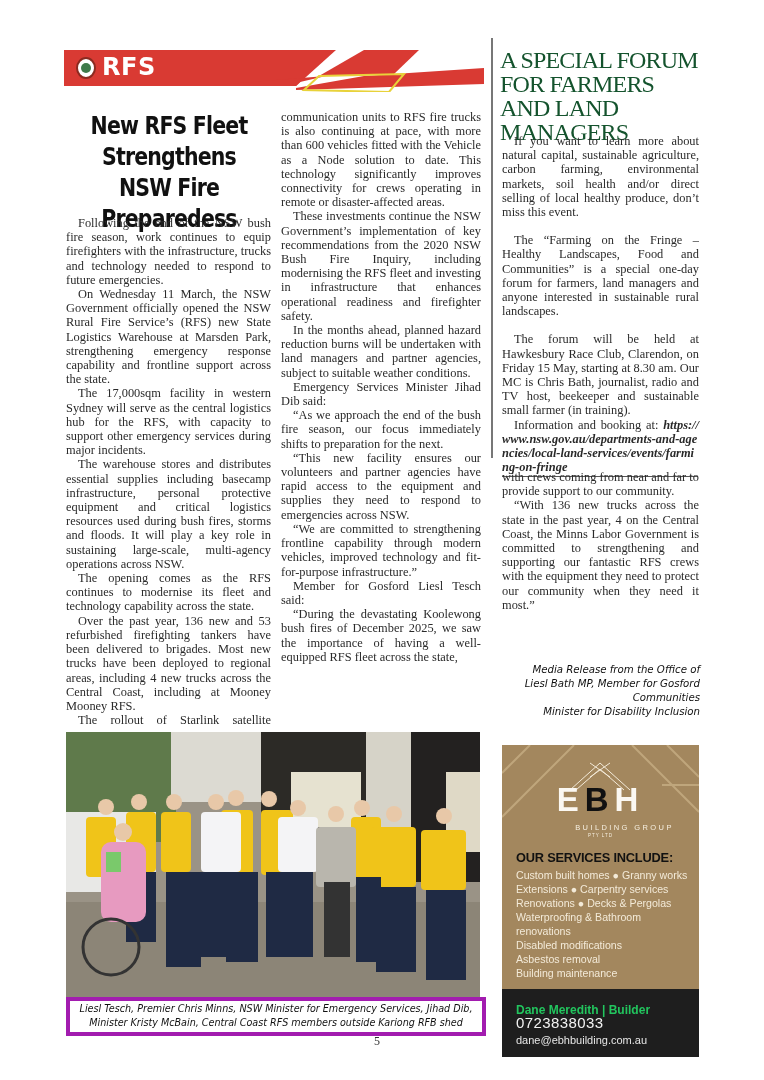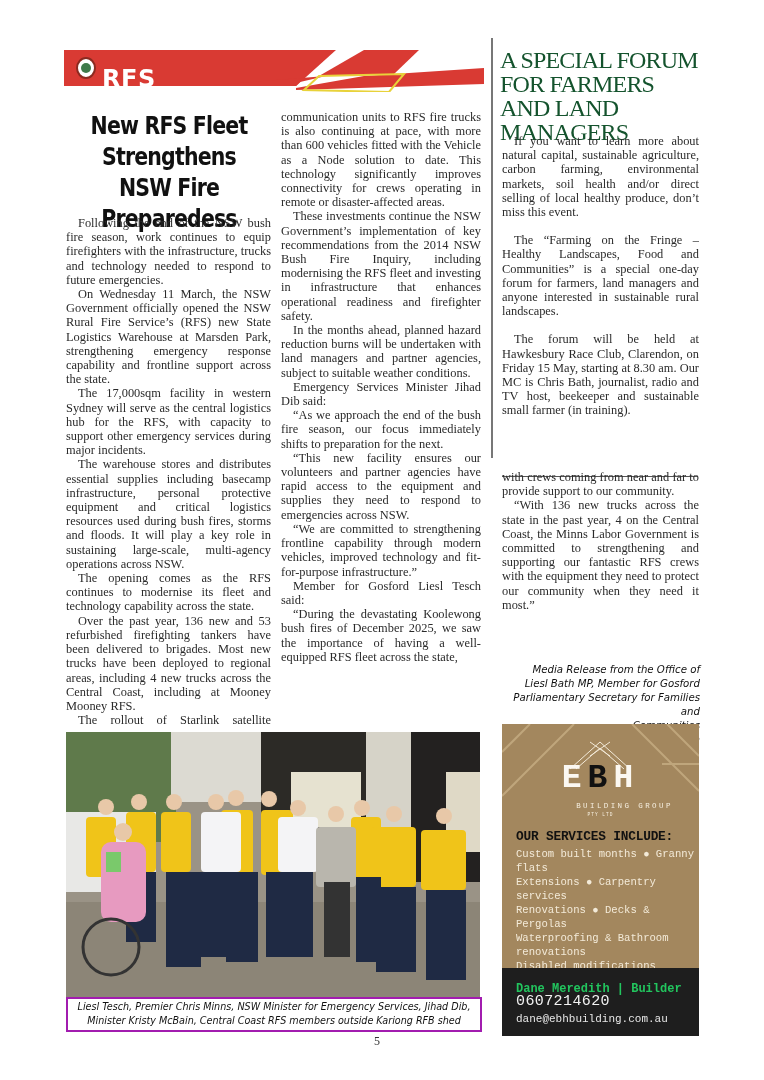--- a/index.html
+++ b/index.html
@@ -8,23 +8,23 @@
   .col{position:absolute;font-size:12.4px;line-height:14.2px;text-align:justify;color:#2a2a2a;}
   .col p{margin:0;text-indent:12px;}
   .col p.noind{text-indent:0;}
   .headline{position:absolute;left:64px;top:110px;width:210px;text-align:center;font-family:"DejaVu Sans","Liberation Sans",sans-serif;font-weight:bold;font-size:25px;line-height:31px;letter-spacing:-1px;color:#111;transform:scaleX(0.82);transform-origin:center top;}
   .forum-title{position:absolute;left:500px;top:48px;width:200px;text-align:left;font-family:"Liberation Serif",serif;font-size:24px;line-height:24px;letter-spacing:-0.8px;color:#14532d;}
   .vrule{position:absolute;left:491px;top:38px;width:2px;height:420px;background:#777;}
   .hrule{position:absolute;left:502px;top:476px;width:196px;height:1px;background:#555;}
   .url{font-weight:bold;font-style:italic;}
   .credit{position:absolute;left:498px;top:630px;width:202px;text-align:right;font-family:"DejaVu Sans","Liberation Sans",sans-serif;font-style:italic;font-size:10.2px;line-height:14px;color:#111;margin-top:33px;}
   .photo{position:absolute;left:66px;top:732px;width:414px;height:265px;overflow:hidden;background:#8a8478;}
-  .caption{position:absolute;left:66px;top:997px;width:412px;height:30px;border:2px solid #a21caf;background:#fff;text-align:center;font-family:"DejaVu Sans","Liberation Sans",sans-serif;font-style:italic;font-size:9.6px;line-height:13.5px;color:#111;padding-top:1px;}
+  .caption{position:absolute;left:66px;top:997px;width:412px;height:30px;border:4px solid #a21caf;background:#fff;text-align:center;font-family:"DejaVu Sans","Liberation Sans",sans-serif;font-style:italic;font-size:9.6px;line-height:13.5px;color:#111;padding-top:1px;}
   .pagenum{position:absolute;left:374px;top:1034px;font-size:12px;color:#333;}
-  .ad{position:absolute;left:502px;top:724px;width:197px;height:312px;background:#a3875e;overflow:hidden;font-family:Liberation Mono, monospace;}
+  .ad{position:absolute;left:502px;top:745px;width:197px;height:312px;background:#a3875e;overflow:hidden;font-family:Liberation Sans, sans-serif;}
   .ad-services-title{position:absolute;left:14px;top:105px;font-weight:bold;font-size:12.8px;color:#111;letter-spacing:-0.2px;text-align:right;}
   .ad-services{position:absolute;left:14px;top:123px;width:185px;font-size:10.6px;line-height:14px;color:#f3ead8;}
   .ad-contact{position:absolute;left:0;top:244px;width:197px;height:68px;background:#1e1e1e;}
   .ad-name{position:absolute;left:14px;top:8px;font-weight:bold;font-size:12px;color:#22c55e;margin-top:6px;}
   .ad-phone{position:absolute;left:14px;top:25px;font-size:15px;color:#f2f2f2;letter-spacing:0.4px;}
   .ad-email{position:absolute;left:14px;top:45px;font-size:11px;color:#e6e6e6;}
   .ebh{position:absolute;left:0;top:36px;width:197px;text-align:center;font-weight:bold;font-size:33px;color:#fbf8f2;letter-spacing:6px;}
   .ebh .b{color:#111;}
   .bg-label{position:absolute;left:0;top:78px;width:197px;text-align:center;font-size:7.5px;letter-spacing:2.4px;color:#f6efe0;margin-left:24px;}
   .pty{position:absolute;left:0;top:88px;width:197px;text-align:center;font-size:4.5px;letter-spacing:1px;color:#f6efe0;}
@@ -36,68 +36,68 @@
   <svg width="420" height="44" viewBox="0 0 420 44">
     <polygon points="0,2 272,2 232,38 0,38" fill="#d93a33"></polygon>
     <polygon points="150,38 232,38 236,34 262,28 150,37" fill="#d93a33"></polygon>
     <polygon points="255,28 300,2 355,2 330,26" fill="#d93a33"></polygon>
     <polygon points="232,40 300,28 420,20 420,36 232,42" fill="#d93a33"></polygon>
     <polygon points="240,42 255,28 340,26 325,44" fill="none" stroke="#e8d23a" stroke-width="2"></polygon>
   </svg>
   <div class="abs" style="left:12px;top:9px;width:20px;height:22px;border-radius:50%;background:#fff;border:2px solid #8b2a20;box-sizing:border-box;">
     <div style="position:absolute;left:3px;top:4px;width:10px;height:10px;border-radius:50%;background:#3f7a4a;"></div>
   </div>
-  <div class="abs" style="left:38px;top:5px;font-family:'DejaVu Sans',sans-serif;font-weight:bold;font-size:24px;color:#fff;letter-spacing:0.5px;margin-top:12px;">RFS</div>
+  <div class="abs" style="left:38px;top:5px;font-family:'DejaVu Sans',sans-serif;font-weight:bold;font-size:24px;color:#fff;letter-spacing:0.5px;">RFS</div>
 </div>
 
 <div class="headline">New RFS Fleet Strengthens NSW Fire Preparedess</div>
 
 <div class="col" style="left:66px;top:216px;width:205px;">
   <p>Following the end of the NSW bush fire season, work continues to equip firefighters with the infrastructure, trucks and technology needed to respond to future emergencies.</p>
   <p>On Wednesday 11 March, the NSW Government officially opened the NSW Rural Fire Service’s (RFS) new State Logistics Warehouse at Marsden Park, strengthening emergency response capability and frontline support across the state.</p>
   <p>The 17,000sqm facility in western Sydney will serve as the central logistics hub for the RFS, with capacity to support other emergency services during major incidents.</p>
   <p>The warehouse stores and distributes essential supplies including basecamp infrastructure, personal protective equipment and critical logistics resources used during bush fires, storms and floods. It will play a key role in sustaining large-scale, multi-agency operations across NSW.</p>
   <p>The opening comes as the RFS continues to modernise its fleet and technology capability across the state.</p>
   <p>Over the past year, 136 new and 53 refurbished firefighting tankers have been delivered to brigades. Most new trucks have been deployed to regional areas, including 4 new trucks across the Central Coast, including at Mooney Mooney RFS.</p>
   <p style="text-align-last:justify;">The rollout of Starlink satellite</p>
 </div>
 
 <div class="col" style="left:281px;top:110px;width:200px;">
   <p class="noind">communication units to RFS fire trucks is also continuing at pace, with more than 600 vehicles fitted with the Vehicle as a Node solution to date. This technology significantly improves connectivity for crews operating in remote or disaster-affected areas.</p>
-  <p>These investments continue the NSW Government’s implementation of key recommendations from the 2014 NSW Bush Fire Inquiry, including modernising the RFS fleet and investing in infrastructure that enhances operational readiness and firefighter safety.</p>
+  <p>These investments continue the NSW Government’s implementation of key recommendations from the 2020 NSW Bush Fire Inquiry, including modernising the RFS fleet and investing in infrastructure that enhances operational readiness and firefighter safety.</p>
   <p>In the months ahead, planned hazard reduction burns will be undertaken with land managers and partner agencies, subject to suitable weather conditions.</p>
   <p>Emergency Services Minister Jihad Dib said:</p>
   <p>“As we approach the end of the bush fire season, our focus immediately shifts to preparation for the next.</p>
   <p>“This new facility ensures our volunteers and partner agencies have rapid access to the equipment and supplies they need to respond to emergencies across NSW.</p>
   <p>“We are committed to strengthening frontline capability through modern vehicles, improved technology and fit-for-purpose infrastructure.”</p>
   <p>Member for Gosford Liesl Tesch said:</p>
   <p>“During the devastating Koolewong bush fires of December 2025, we saw the importance of having a well-equipped RFS fleet across the state,</p>
 </div>
 
 <div class="vrule"></div>
 
 <div class="forum-title">A SPECIAL FORUM FOR FARMERS AND LAND MANAGERS</div>
 <div class="col" style="left:502px;top:134px;width:197px;">
   <p>If you want to learn more about natural capital, sustainable agriculture, carbon farming, environmental markets, soil health and/or direct selling of local healthy produce, don’t miss this event.</p>
   <div style="height:14px;"></div>
   <p>The “Farming on the Fringe – Healthy Landscapes, Food and Communities” is a special one-day forum for farmers, land managers and anyone interested in sustainable rural landscapes.</p>
   <div style="height:14px;"></div>
   <p>The forum will be held at Hawkesbury Race Club, Clarendon, on Friday 15 May, starting at 8.30 am. Our MC is Chris Bath, journalist, radio and TV host, beekeeper and sustainable small farmer (in training).</p>
+  <p style="word-break:break-all;"><span>Information and booking at: </span><span class="url">https://www.nsw.gov.au/departments-and-agencies/local-land-services/events/farming-on-fringe</span></p>
 </div>
 <div class="hrule"></div>
 
 <div class="col" style="left:502px;top:470px;width:197px;">
   <p class="noind">with crews coming from near and far to provide support to our community.</p>
   <p>“With 136 new trucks across the state in the past year, 4 on the Central Coast, the Minns Labor Government is committed to strengthening and supporting our fantastic RFS crews with the equipment they need to protect our community when they need it most.”</p>
 </div>
 
 <div class="credit">
   <div>Media Release from the Office of</div>
   <div>Liesl Bath MP, Member for Gosford</div>
-  <div>Parliamentary Secretary for Families and</div>
   <div>Communities</div>
   <div>Minister for Disability Inclusion</div>
 </div>
 
 <div class="photo">
   <svg width="414" height="265" viewBox="0 0 414 265">
     <rect x="0" y="0" width="414" height="265" fill="#9a9386"></rect>
     <rect x="0" y="0" width="110" height="110" fill="#5f7a4b"></rect>
     <rect x="105" y="0" width="90" height="70" fill="#dcdad2"></rect>
     <rect x="195" y="0" width="105" height="130" fill="#2c2a26"></rect>
@@ -173,29 +173,29 @@
         <polyline points="74,45 98,24 122,45"></polyline>
       <line x1="88" y1="18" x2="108" y2="32"></line>
         <line x1="108" y1="18" x2="88" y2="32"></line>
     </g>
   </svg>
   <div class="ebh"><span>E</span><span class="b">B</span><span>H</span></div>
   <div class="bg-label">BUILDING GROUP</div>
   <div class="pty">PTY LTD</div>
   <div class="ad-services-title">OUR SERVICES INCLUDE:</div>
   <div class="ad-services">
-    <div>Custom built months ● Granny flats</div>
+    <div>Custom built homes ● Granny works</div>
     <div>Extensions ● Carpentry services</div>
     <div>Renovations ● Decks &amp; Pergolas</div>
     <div>Waterproofing &amp; Bathroom</div>
     <div>renovations</div>
     <div>Disabled modifications</div>
     <div>Asbestos removal</div>
     <div>Building maintenance</div>
   </div>
   <div class="ad-contact">
     <div class="ad-name">Dane Meredith | Builder</div>
-    <div class="ad-phone">0607214620</div>
+    <div class="ad-phone">0723838033</div>
     <div class="ad-email">dane@ebhbuilding.com.au</div>
   </div>
 </div>
 
 <div class="pagenum">5</div>
 
 </body></html>

